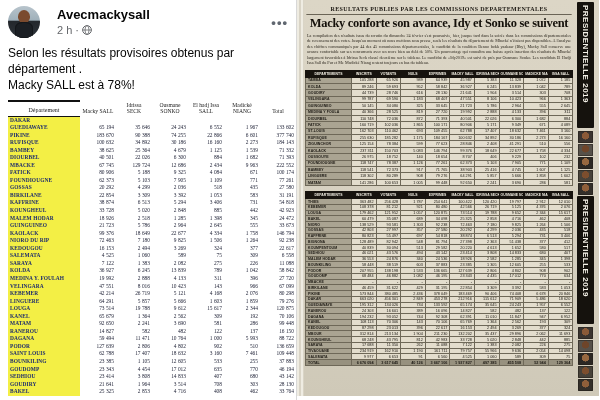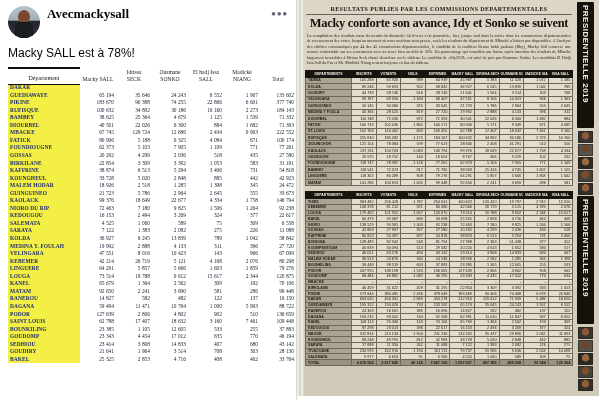--- a/index.html
+++ b/index.html
@@ -3,21 +3,21 @@
 <meta charset="utf-8">
 <style>
   * { margin:0; padding:0; box-sizing:border-box; }
   body { width:600px; height:400px; overflow:hidden; background:#fff;
          font-family:"Liberation Sans", sans-serif; }
   .stage { position:relative; width:600px; height:400px; display:flex; }
 
   
   .fb-panel { width:297px; height:400px; background:#fff; padding:6px 4px 0 8px;
               border-right:1px solid #d8d8d8; overflow:hidden; }
-  .fb-header { display:flex; align-items:flex-start; gap:7px;font-family:Liberation Serif, serif; }
+  .fb-header { display:flex; align-items:center; gap:17px; }
   .avatar { width:32px; height:32px; border-radius:50%; position:relative; overflow:hidden;
             background:linear-gradient(180deg,#b8c4cc 0%,#9fb0ba 45%,#23272c 46%,#2d3339 100%); flex:0 0 32px;}
   .avatar::before { content:""; position:absolute; left:10px; top:4px; width:12px; height:13px;
                     border-radius:50% 50% 45% 45%; background:#7a4a2e; }
   .avatar::after { content:""; position:absolute; left:7px; top:16px; width:18px; height:16px;
                    border-radius:40% 40% 0 0; background:#1b1f24;
                    box-shadow:inset 0 0 0 1px #14171b; }
   .fb-id { flex:1; }
   .fb-name { font-size:13px; font-weight:bold; color:#050505; line-height:1.2; }
   .fb-meta { font-size:11px; color:#65676b; display:flex; align-items:center; gap:3px; line-height:1.3;}
@@ -87,25 +87,35 @@
 </head>
 <body>
 
 <div class="stage">
 
   <div class="fb-panel">
     <div class="fb-header">
       <div class="avatar"></div>
       <div class="fb-id">
         <div class="fb-name">Avecmackysall</div>
+        <div class="fb-meta">
+          <span>2 h</span>
+          <span>·</span>
+          <svg class="globe" viewBox="0 0 16 16">
+            <circle cx="8" cy="8" r="7" fill="none" stroke="#65676b" stroke-width="1.6"></circle>
+            <ellipse cx="8" cy="8" rx="3.2" ry="7" fill="none" stroke="#65676b" stroke-width="1.3"></ellipse>
+            <line x1="1" y1="8" x2="15" y2="8" stroke="#65676b" stroke-width="1.3"></line>
+          </svg>
+        </div>
       </div>
       <div class="fb-menu">•••</div>
     </div>
 
     <div class="fb-text">
+      <div>Selon les résultats provisoires obtenus par département .</div>
       <div>Macky SALL est à 78%!</div>
     </div>
 
     <table class="results">
       <colgroup>
         <col class="c-dept">
           <col class="c-n">
           <col class="c-n">
           <col class="c-n">
         <col class="c-n">

